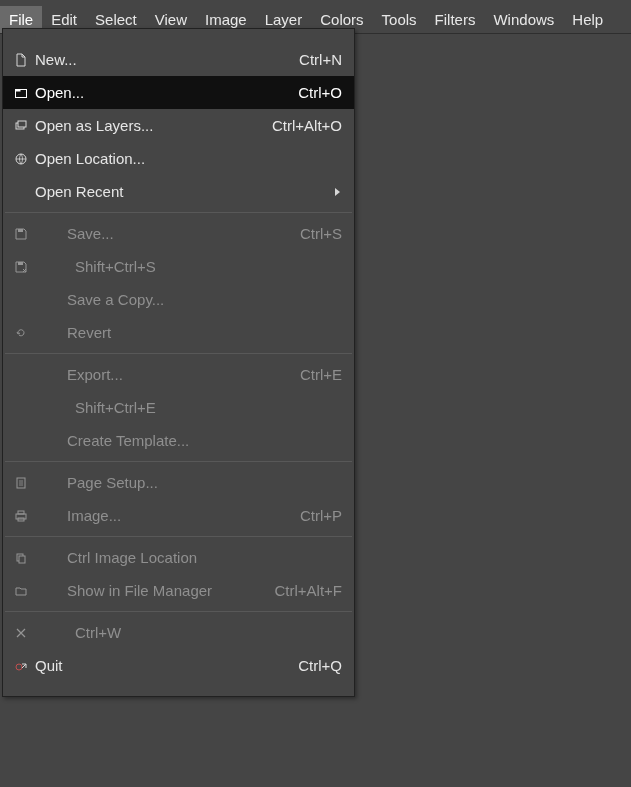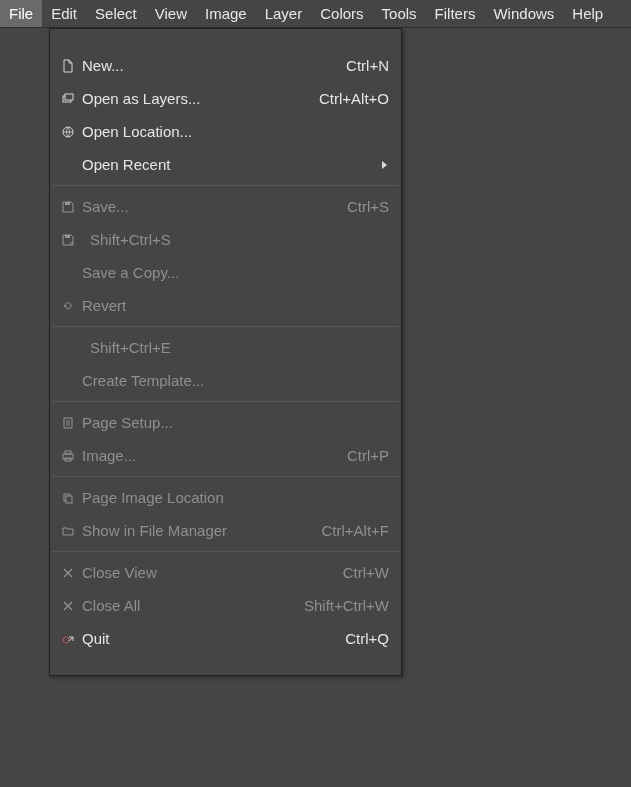--- a/index.html
+++ b/index.html
@@ -13,41 +13,41 @@
     color: #e6e6e6;
     overflow: hidden;
   }
   .menubar {
     display: flex;
     align-items: flex-end;
     height: 27px;
     background: #454545;
     border-bottom: 1px solid #2e2e2e;
     user-select: none;
+    margin-top: 6px;
   }
   .menubar-item {
     padding: 3px 9px 3px 9px;
     color: #e8e8e8;
     cursor: default;
     line-height: 21px;
   }
   .menubar-item.active {
     background: #6a6a6a;
     color: #ffffff;
   }
   .dropdown {
     position: absolute;
     left: 2px;
     top: 28px;
     width: 351px;
     background: #454545;
     border: 1px solid #212121;
     box-shadow: 2px 2px 4px rgba(0,0,0,0.35);
-    padding: 20px 0;
-    margin-left: 47px;
+    padding: 14px 0;
   }
   .menu-item {
     display: flex;
     align-items: center;
     height: 33px;
     padding: 0 12px 0 8px;
     color: #e6e6e6;
     cursor: default;
   }
   .menu-item .icon-slot {
@@ -68,20 +68,21 @@
     padding-left: 12px;
     white-space: nowrap;
   }
   .menu-item.highlight {
     background: #101010;
     color: #ffffff;
   }
   .menu-item.highlight .accel { color: #ffffff; }
   .menu-item.disabled {
     color: #8f8f8f;
+    gap: 32px;
   }
   .menu-item.disabled .accel { color: #8f8f8f; }
   .menu-item.disabled .icon-slot svg { opacity: 0.55; }
   .separator {
     height: 1px;
     background: #585858;
     margin: 4px 2px;
   }
   .chevron {
     flex: 0 0 auto;
@@ -113,20 +114,30 @@
       <svg width="14" height="14" viewBox="0 0 14 14">
           <path d="M3 1h5l3 3v9H3z" fill="none" stroke="#d7d7d7" stroke-width="1"></path>
           <path d="M8 1v3h3" fill="none" stroke="#d7d7d7" stroke-width="1"></path>
         </svg>
     </span>
     <span class="label">New...</span>
     <span class="accel">Ctrl+N</span>
   </div>
 
 
+  <div class="menu-item highlight">
+    <span class="icon-slot">
+      <svg width="14" height="14" viewBox="0 0 14 14">
+          <rect x="1.5" y="3.5" width="11" height="8" fill="none" stroke="#ffffff"></rect>
+          <rect x="1.5" y="3.5" width="5" height="2" fill="#ffffff"></rect>
+        </svg>
+    </span>
+    <span class="label">Open...</span>
+    <span class="accel">Ctrl+O</span>
+  </div>
 
   <div class="menu-item">
     <span class="icon-slot">
       <svg width="14" height="14" viewBox="0 0 14 14">
           <rect x="2" y="4" width="8" height="6" fill="none" stroke="#d7d7d7"></rect>
           <rect x="4" y="2" width="8" height="6" fill="#454545" stroke="#d7d7d7"></rect>
         </svg>
     </span>
     <span class="label">Open as Layers...</span>
     <span class="accel">Ctrl+Alt+O</span>
@@ -186,20 +197,25 @@
       <svg width="14" height="14" viewBox="0 0 14 14">
           <path d="M4 7a3 3 0 1 1 1 2" fill="none" stroke="#d7d7d7"></path>
           <path d="M3 6l1 2 2-1" fill="none" stroke="#d7d7d7"></path>
         </svg>
     </span>
     <span class="label">Revert</span>
   </div>
 
   <div class="separator"></div>
 
+  <div class="menu-item disabled">
+    <span class="icon-slot"></span>
+    <span class="label">Export...</span>
+    <span class="accel">Ctrl+E</span>
+  </div>
 
   <div class="menu-item disabled">
     <span class="icon-slot"></span>
     <span class="accel">Shift+Ctrl+E</span>
   </div>
 
   <div class="menu-item disabled">
     <span class="icon-slot"></span>
     <span class="label">Create Template...</span>
   </div>
@@ -230,54 +246,44 @@
 
   <div class="separator"></div>
 
   <div class="menu-item disabled">
     <span class="icon-slot">
       <svg width="14" height="14" viewBox="0 0 14 14">
           <rect x="3" y="3" width="6" height="7" fill="none" stroke="#d7d7d7"></rect>
           <rect x="5" y="5" width="6" height="7" fill="#454545" stroke="#d7d7d7"></rect>
         </svg>
     </span>
-    <span class="label">Page Image Location</span>
+    <span class="label">Ctrl Image Location</span>
   </div>
 
   <div class="menu-item disabled">
     <span class="icon-slot">
       <svg width="14" height="14" viewBox="0 0 14 14">
           <path d="M2 4h4l1 1h5v6H2z" fill="none" stroke="#d7d7d7"></path>
         </svg>
     </span>
     <span class="label">Show in File Manager</span>
     <span class="accel">Ctrl+Alt+F</span>
   </div>
 
   <div class="separator"></div>
 
   <div class="menu-item disabled">
     <span class="icon-slot">
       <svg width="12" height="12" viewBox="0 0 12 12">
           <path d="M2 2l8 8M10 2l-8 8" stroke="#d7d7d7" stroke-width="1.2"></path>
         </svg>
     </span>
-    <span class="label">Close View</span>
     <span class="accel">Ctrl+W</span>
   </div>
 
-  <div class="menu-item disabled">
-    <span class="icon-slot">
-      <svg width="12" height="12" viewBox="0 0 12 12">
-          <path d="M2 2l8 8M10 2l-8 8" stroke="#d7d7d7" stroke-width="1.2"></path>
-        </svg>
-    </span>
-    <span class="label">Close All</span>
-    <span class="accel">Shift+Ctrl+W</span>
-  </div>
 
   <div class="menu-item">
     <span class="icon-slot">
       <svg width="14" height="14" viewBox="0 0 14 14">
           <circle cx="5" cy="8" r="3" fill="none" stroke="#c05050"></circle>
           <path d="M8 5l4 0 0 4" fill="none" stroke="#d7d7d7"></path>
           <path d="M12 5l-4 4" stroke="#d7d7d7"></path>
         </svg>
     </span>
     <span class="label">Quit</span>

